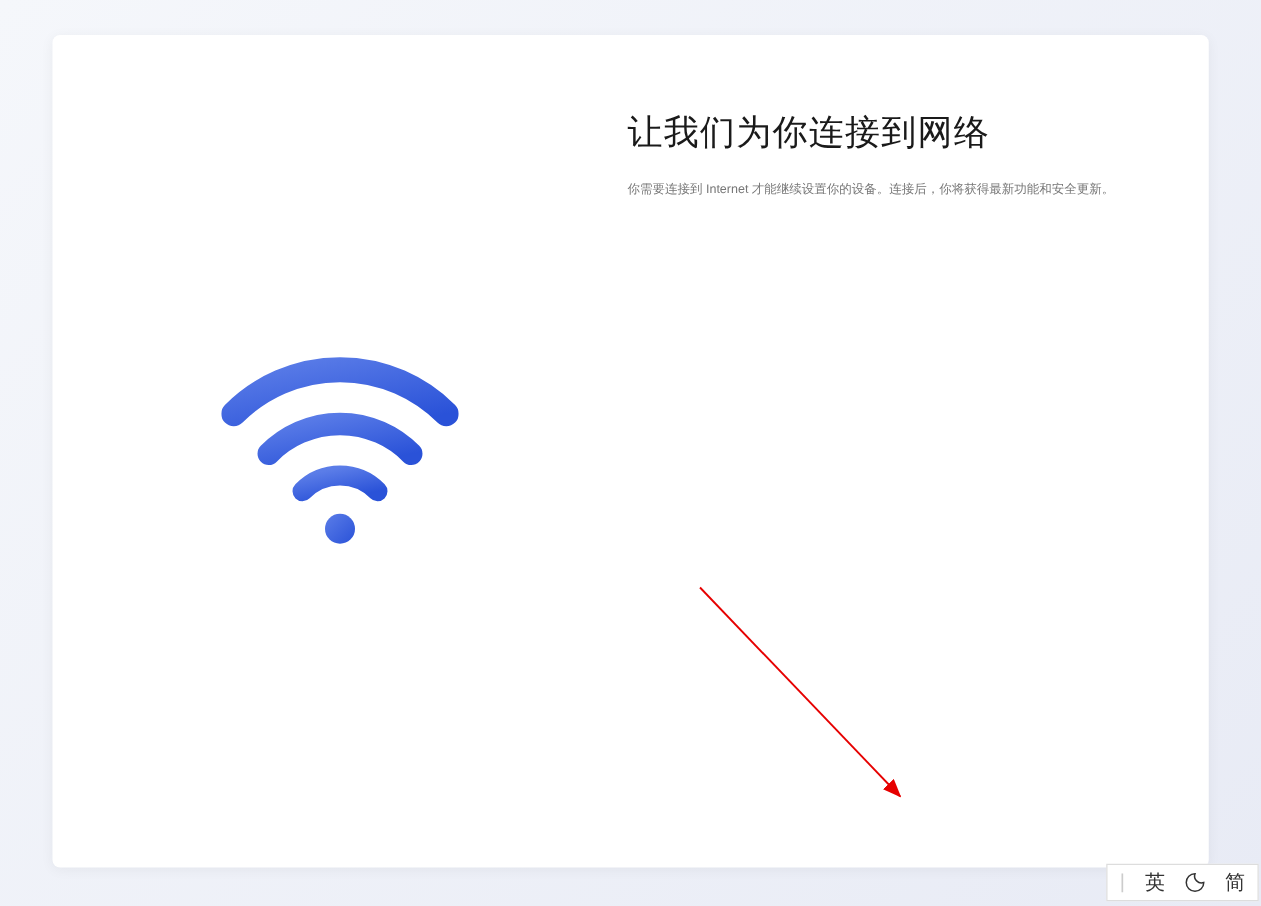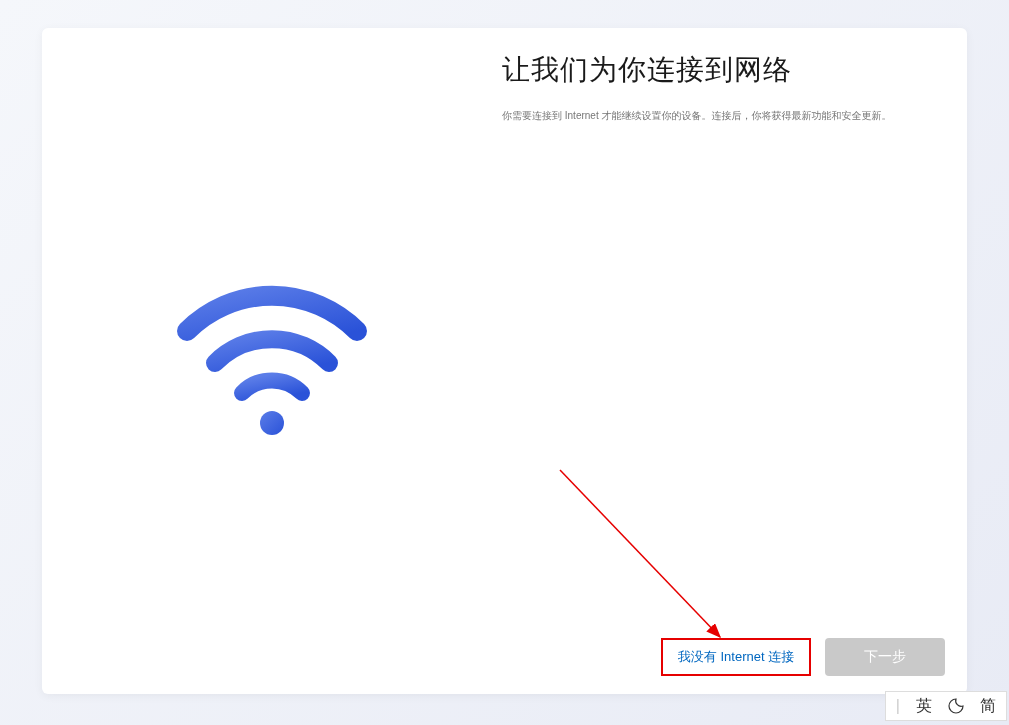--- a/index.html
+++ b/index.html
@@ -36,21 +36,21 @@
     }
     .wifi-icon-wrap {
       width: 200px;
       height: 200px;
       display: flex;
       align-items: center;
       justify-content: center;
     }
     .right-panel {
       flex: 1;
-      padding-top: 23px;
+      padding-top: 59px;
       padding-right: 40px;
       padding-left: 0;
     }
     .title {
       font-size: 28px;
       font-weight: 400;
       color: #1a1a1a;
       margin-bottom: 18px;
       letter-spacing: 1px;
     }
@@ -148,24 +148,20 @@
         <circle cx="95" cy="142" r="12" fill="url(#wifiGrad)"></circle>
       </svg>
     </div>
   </div>
 
   <div class="right-panel">
     <h1 class="title">让我们为你连接到网络</h1>
     <p class="description">你需要连接到 Internet 才能继续设置你的设备。连接后，你将获得最新功能和安全更新。</p>
   </div>
 
-  <div class="button-bar">
-    <button class="btn-link">我没有 Internet 连接</button>
-    <button class="btn-grey">下一步</button>
-  </div>
 </div>
 
 <svg class="annotation-arrow" style="left:555px; top:465px;" width="200" height="200">
   <defs>
     <marker id="arrowhead" markerWidth="10" markerHeight="8" refX="9" refY="4" orient="auto">
       <polygon points="0 0, 10 4, 0 8" fill="#e60000"></polygon>
     </marker>
   </defs>
   <line x1="5" y1="5" x2="165" y2="172" stroke="#e60000" stroke-width="1.5" marker-end="url(#arrowhead)"></line>
 </svg>

